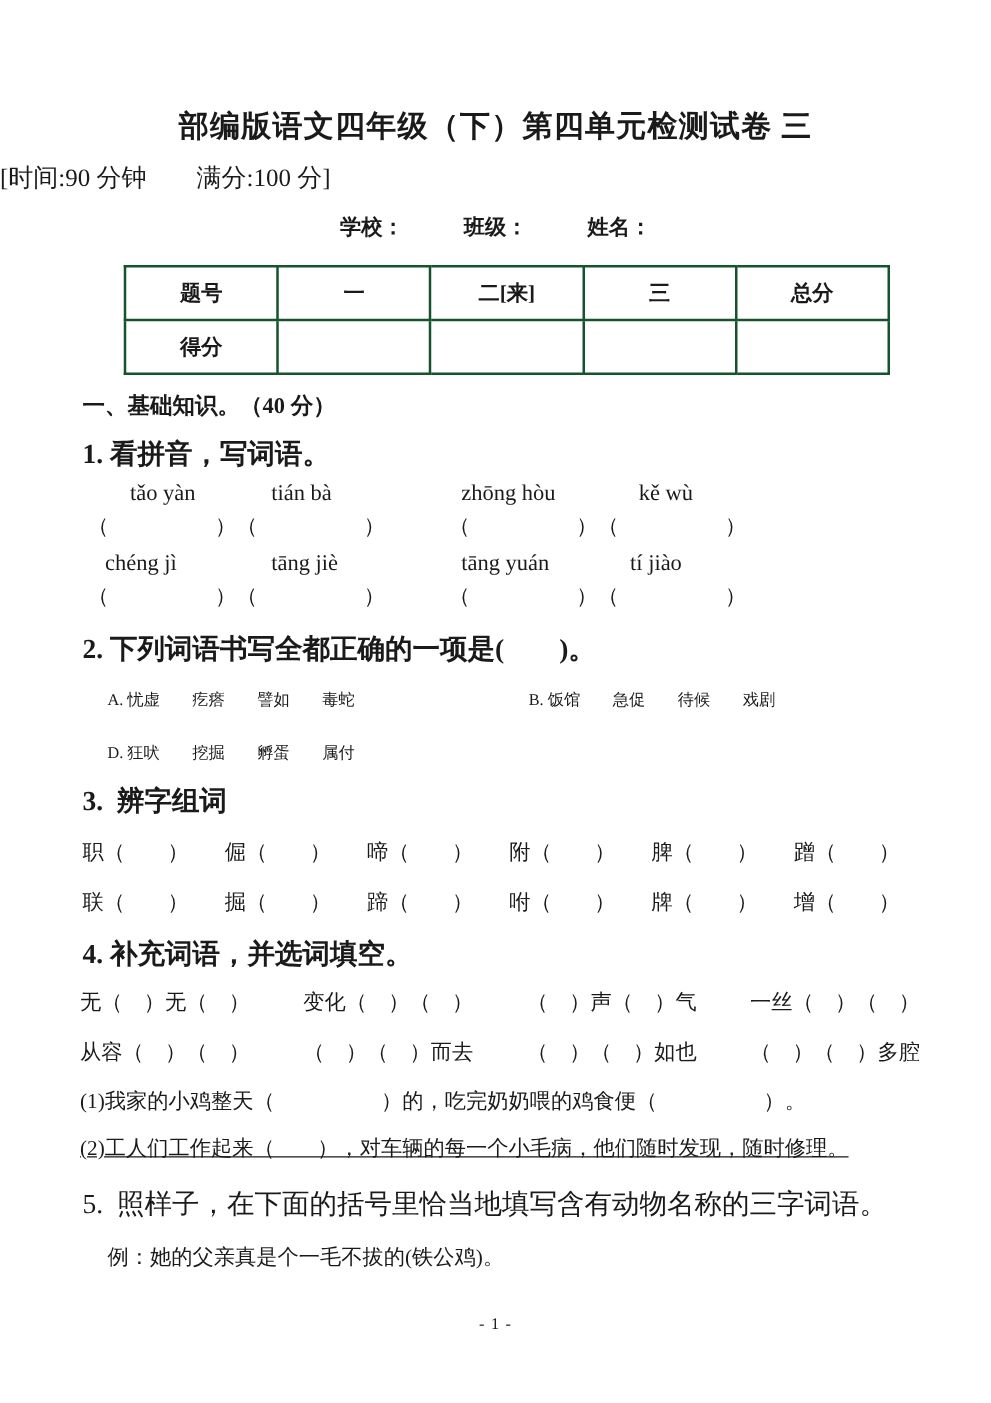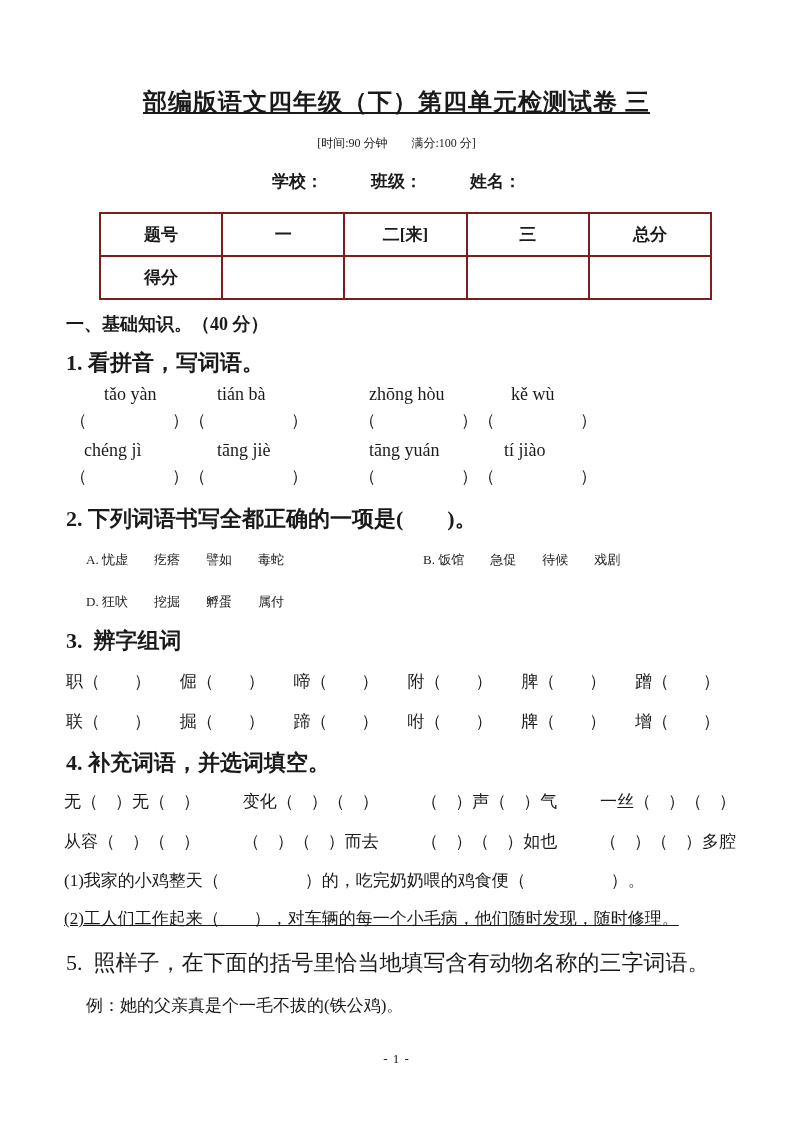--- a/index.html
+++ b/index.html
@@ -7,34 +7,34 @@
     width:793px;height:1122px;background:#ffffff;color:#1a1a1a;
     font-family:"Liberation Serif","DejaVu Serif",serif;
     -webkit-font-smoothing:antialiased;
   }
   .page{position:relative;width:793px;height:1122px;overflow:hidden;box-sizing:border-box;}
   .pre{white-space:pre;}
   .bold{font-weight:bold;}
 
   .title{
     margin:0;padding-top:86px;text-align:center;
-    font-size:24px;font-weight:bold;letter-spacing:1px;line-height:32px;text-decoration:underline;
+    font-size:24px;font-weight:bold;letter-spacing:1px;line-height:32px;
   }
-  .subtitle{margin-top:14px;text-align:center;font-size:12px;line-height:22px;}
+  .subtitle{margin-top:14px;font-size:20px;line-height:22px;}
   .info-row{
     display:flex;justify-content:center;margin-top:16px;
     font-size:17px;font-weight:bold;line-height:24px;
   }
   .info-row span + span{margin-left:48px;}
 
   table.score-table{
     width:613px;margin:18px 0 0 99px;border-collapse:collapse;table-layout:fixed;
   }
   table.score-table td{
-    border:2px solid #7f1d1d;height:41px;text-align:center;vertical-align:middle;
+    border:2px solid #14532d;height:41px;text-align:center;vertical-align:middle;
     font-size:17px;font-weight:bold;padding:0;
   }
 
   .sec-heading{margin:12px 0 0 66px;font-size:18px;font-weight:bold;line-height:24px;}
 
   .stem{margin:16px 0 0 66px;font-size:22px;line-height:22px;}
   .stem.bold{font-weight:bold;}
 
   .py-row{margin-left:104px;margin-top:8px;font-size:18px;line-height:24px;}
   .py-row span{display:inline-block;}

